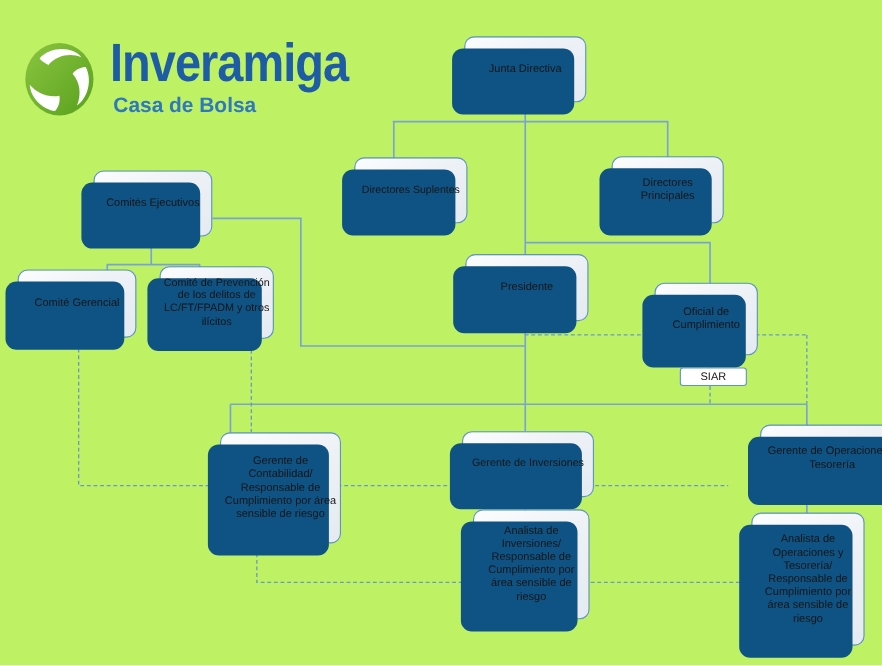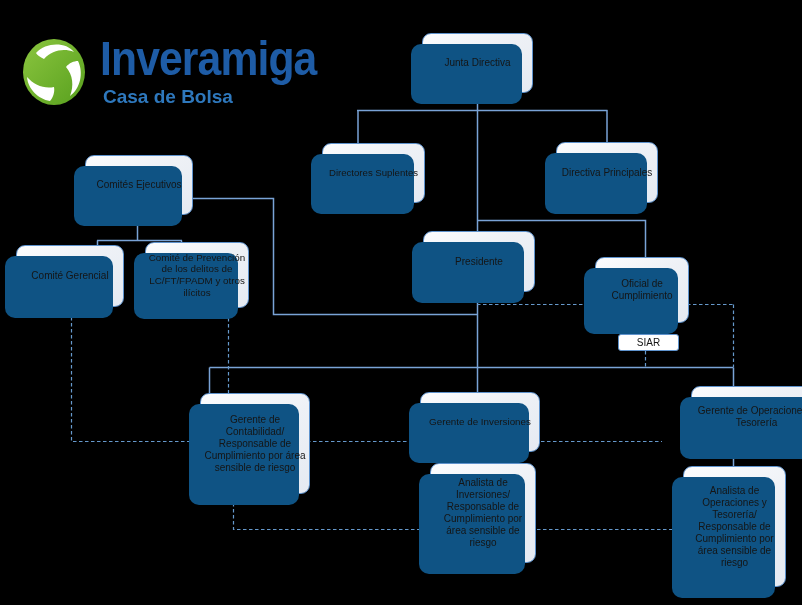--- a/index.html
+++ b/index.html
@@ -1,17 +1,17 @@
 <!DOCTYPE html>
 <html><head>
 <meta charset="utf-8">
 <style>
   html,body{margin:0;padding:0;background:#fff;}
   body{width:802px;height:605px;position:relative;font-family:"Liberation Sans",sans-serif;overflow:hidden;}
-  .canvas{position:absolute;inset:0;width:802px;height:605px;background:#000000;}
+  .canvas{position:absolute;inset:0;width:802px;height:605px;background:#bef264;}
 
   
   .lines{position:absolute;left:0;top:0;width:802px;height:605px;}
 
   
   .node{
     position:absolute;z-index:0;display:flex;align-items:center;justify-content:center;
     text-align:center;font-weight:normal;font-size:10px;line-height:1.2;color:#151515;
     background:linear-gradient(150deg,#fcfdfe 0%,#eef1f6 45%,#e5eaf2 100%);
     border:1.4px solid #5e92cc;border-radius:9px;padding:2px;box-sizing:border-box;
@@ -83,21 +83,21 @@
         <path d="M56 23 C 62 35 58 51 48 58 C 52 48 51 37 44 29 C 47 25 52 23 56 23 Z"></path>
         <path d="M28 63 C 16 61 6 51 5 39 C 12 47 22 51 32 49 C 33 54 31 60 28 63 Z"></path>
       </g>
     </svg>
     <div class="brand">Inveramiga</div>
     <div class="tagline">Casa de Bolsa</div>
   </div>
 
   <div class="node n-junta">Junta Directiva</div>
   <div class="node n-suplentes">Directores Suplentes</div>
-  <div class="node n-principales">Directiva Principales</div>
+  <div class="node n-principales">Directores Principales</div>
   <div class="node n-comites">Comités Ejecutivos</div>
   <div class="node n-gerencial">Comité Gerencial</div>
   <div class="node n-prevencion">Comité de Prevención de los delitos de LC/FT/FPADM y otros ilícitos</div>
   <div class="node n-presidente">Presidente</div>
   <div class="node n-oficial">Oficial de Cumplimiento</div>
   <div class="node plain n-siar">SIAR</div>
   <div class="node n-gcontab">Gerente de Contabilidad/ Responsable de Cumplimiento por área sensible de riesgo</div>
   <div class="node n-ginv">Gerente de Inversiones</div>
   <div class="node n-goper">Gerente de Operaciones y Tesorería</div>
   <div class="node n-ainv">Analista de Inversiones/ Responsable de Cumplimiento por área sensible de riesgo</div>

